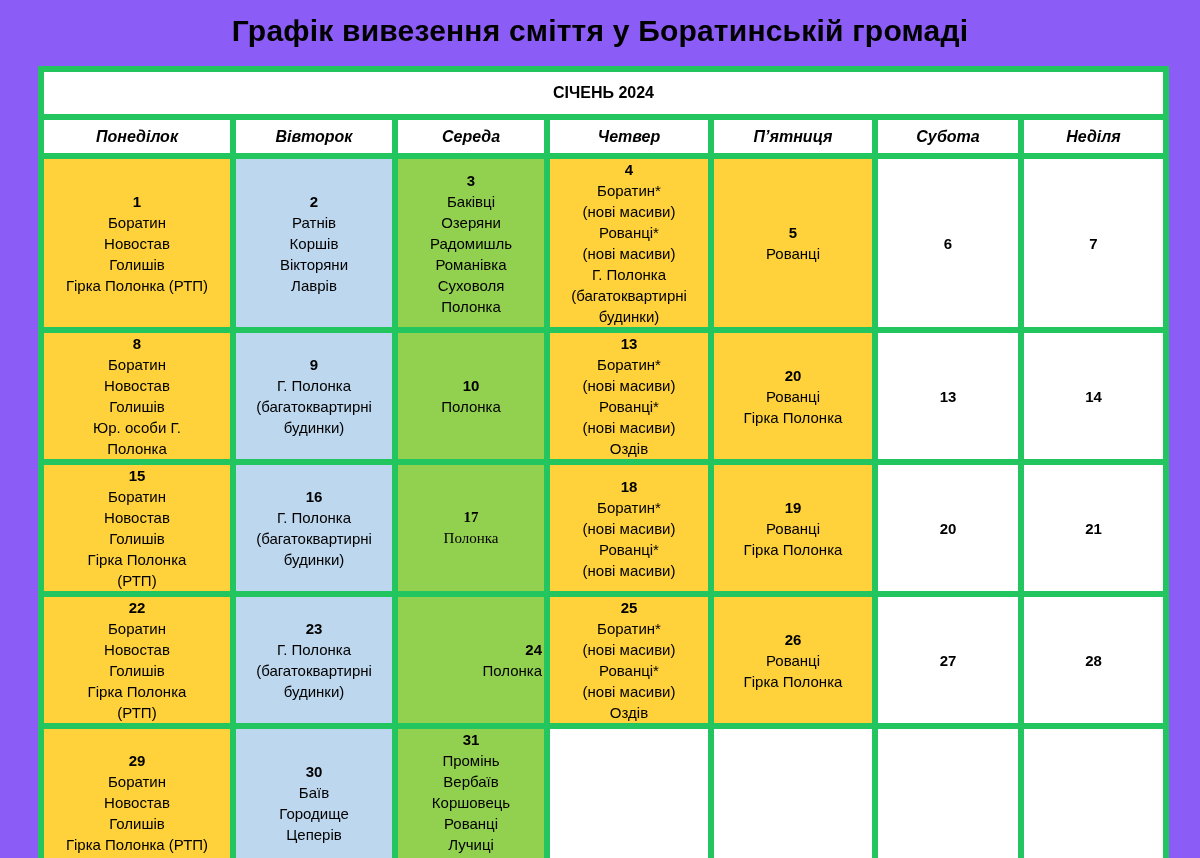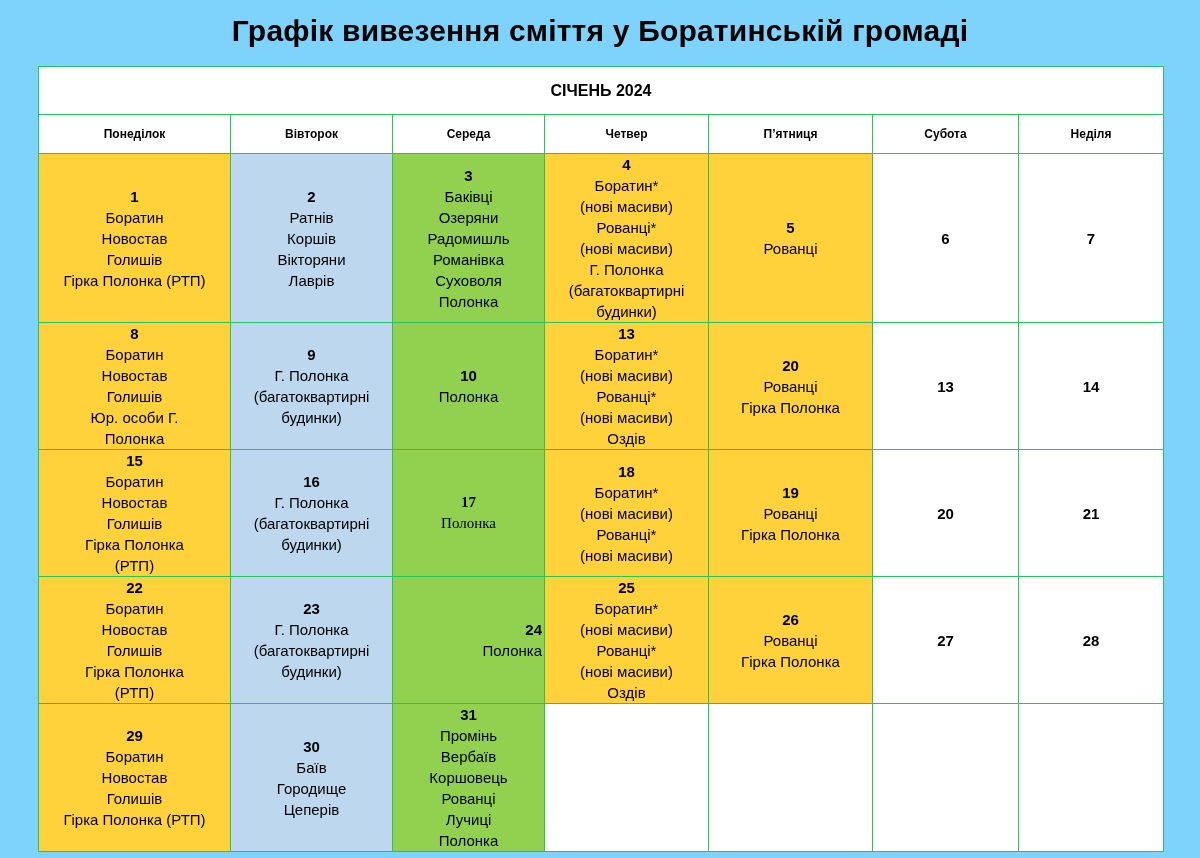--- a/index.html
+++ b/index.html
@@ -6,21 +6,21 @@
     margin: 0;
     padding: 0;
     background: #ffffff;
     font-family: "Liberation Sans", sans-serif;
     color: #000000;
   }
   #page {
     position: relative;
     width: 1200px;
     height: 858px;
-    background: #7dd3fc;
+    background: #8b5cf6;
     overflow: hidden;
   }
   #page-title {
     position: absolute;
     top: 14px;
     left: 0;
     width: 1200px;
     text-align: center;
     font-size: 30px;
     font-weight: bold;
@@ -28,37 +28,38 @@
   }
   #schedule-table {
     position: absolute;
     left: 38px;
     top: 66px;
     width: 1125px;
     border-collapse: collapse;
     table-layout: fixed;
   }
   #schedule-table th, #schedule-table td {
-    border: 1px solid #22c55e;
+    border: 6px solid #22c55e;
     text-align: center;
     vertical-align: middle;
     padding: 0 2px;
     overflow: hidden;
   }
   .month-row { height: 48px; }
   .month-head {
     font-size: 16px;
     font-weight: bold;
     background: #ffffff;
   }
   .weekday-row { height: 39px; }
   .day-head {
-    font-size: 12px;
+    font-size: 16px;
     font-weight: bold;
     background: #ffffff;
+    font-style: italic;
   }
   .week-0 { height: 166px; }
   .week-1 { height: 127px; }
   .week-2 { height: 121px; }
   .week-3 { height: 124px; }
   .week-4 { height: 145px; }
   .day-cell {
     font-size: 15px;
     line-height: 21px;
   }

